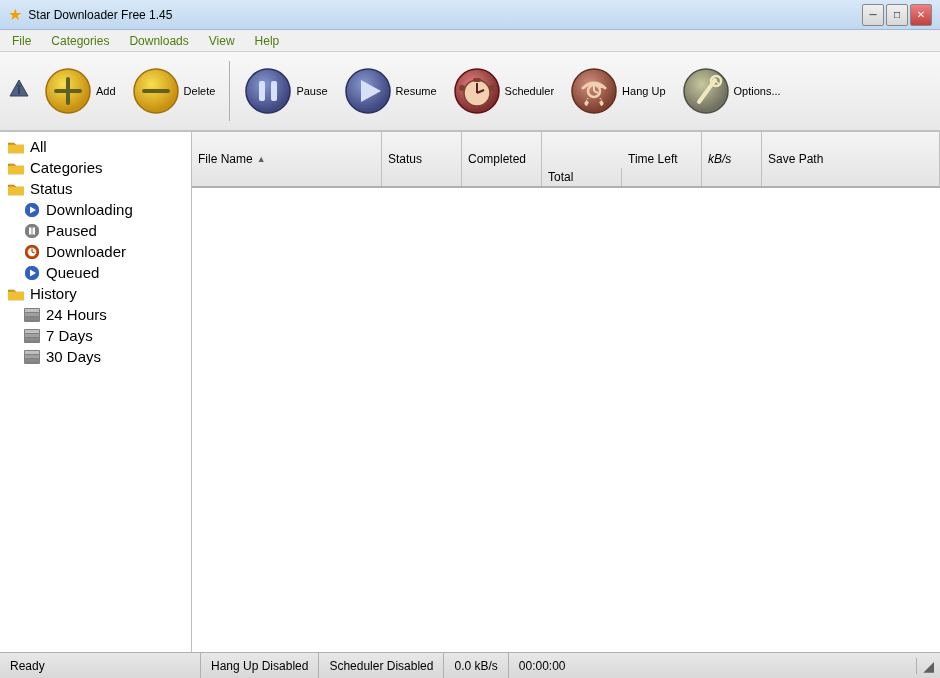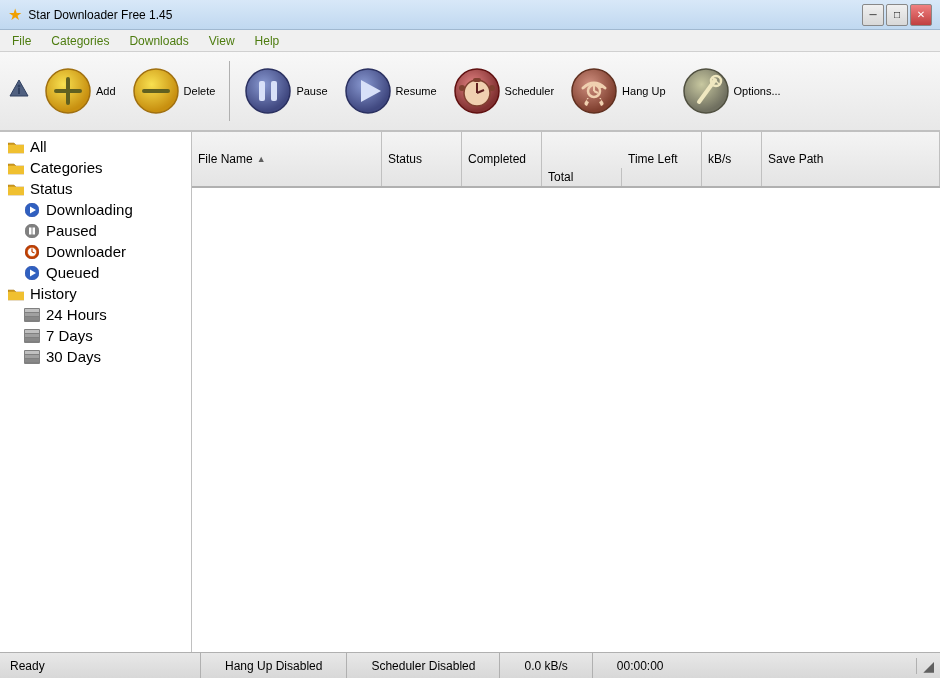--- a/index.html
+++ b/index.html
@@ -189,21 +189,21 @@
       font-size: 9px;
       color: #606060;
     }
 
     
     .col-filename { width: 190px; }
     .col-status   { width: 80px; }
     .col-completed{ width: 80px; }
     .col-total    { width: 80px; margin-top: 36px; }
     .col-timeleft { width: 80px; }
-    .col-kbs      { width: 60px; }
+    .col-kbs      { width: 60px; font-style: italic; }
     .col-savepath { flex: 1; }
 
     
     #table-body {
       flex: 1;
       background: #fff;
       overflow-y: auto;
     }
 
     
@@ -215,21 +215,21 @@
       border-top: 1px solid #b0b0b0;
       font-size: 12px;
       color: #000;
     }
     #status-ready {
       padding: 0 10px;
       flex: none;
       width: 200px;
     }
     .status-segment {
-      padding: 0 24px;
+      padding: 0 10px;
       border-left: 1px solid #b0b0b0;
       height: 100%;
       display: flex;
       align-items: center;
     }
     .status-segment-last {
       margin-left: auto;
       border-left: 1px solid #b0b0b0;
       padding: 0 6px;
       color: #606060;

